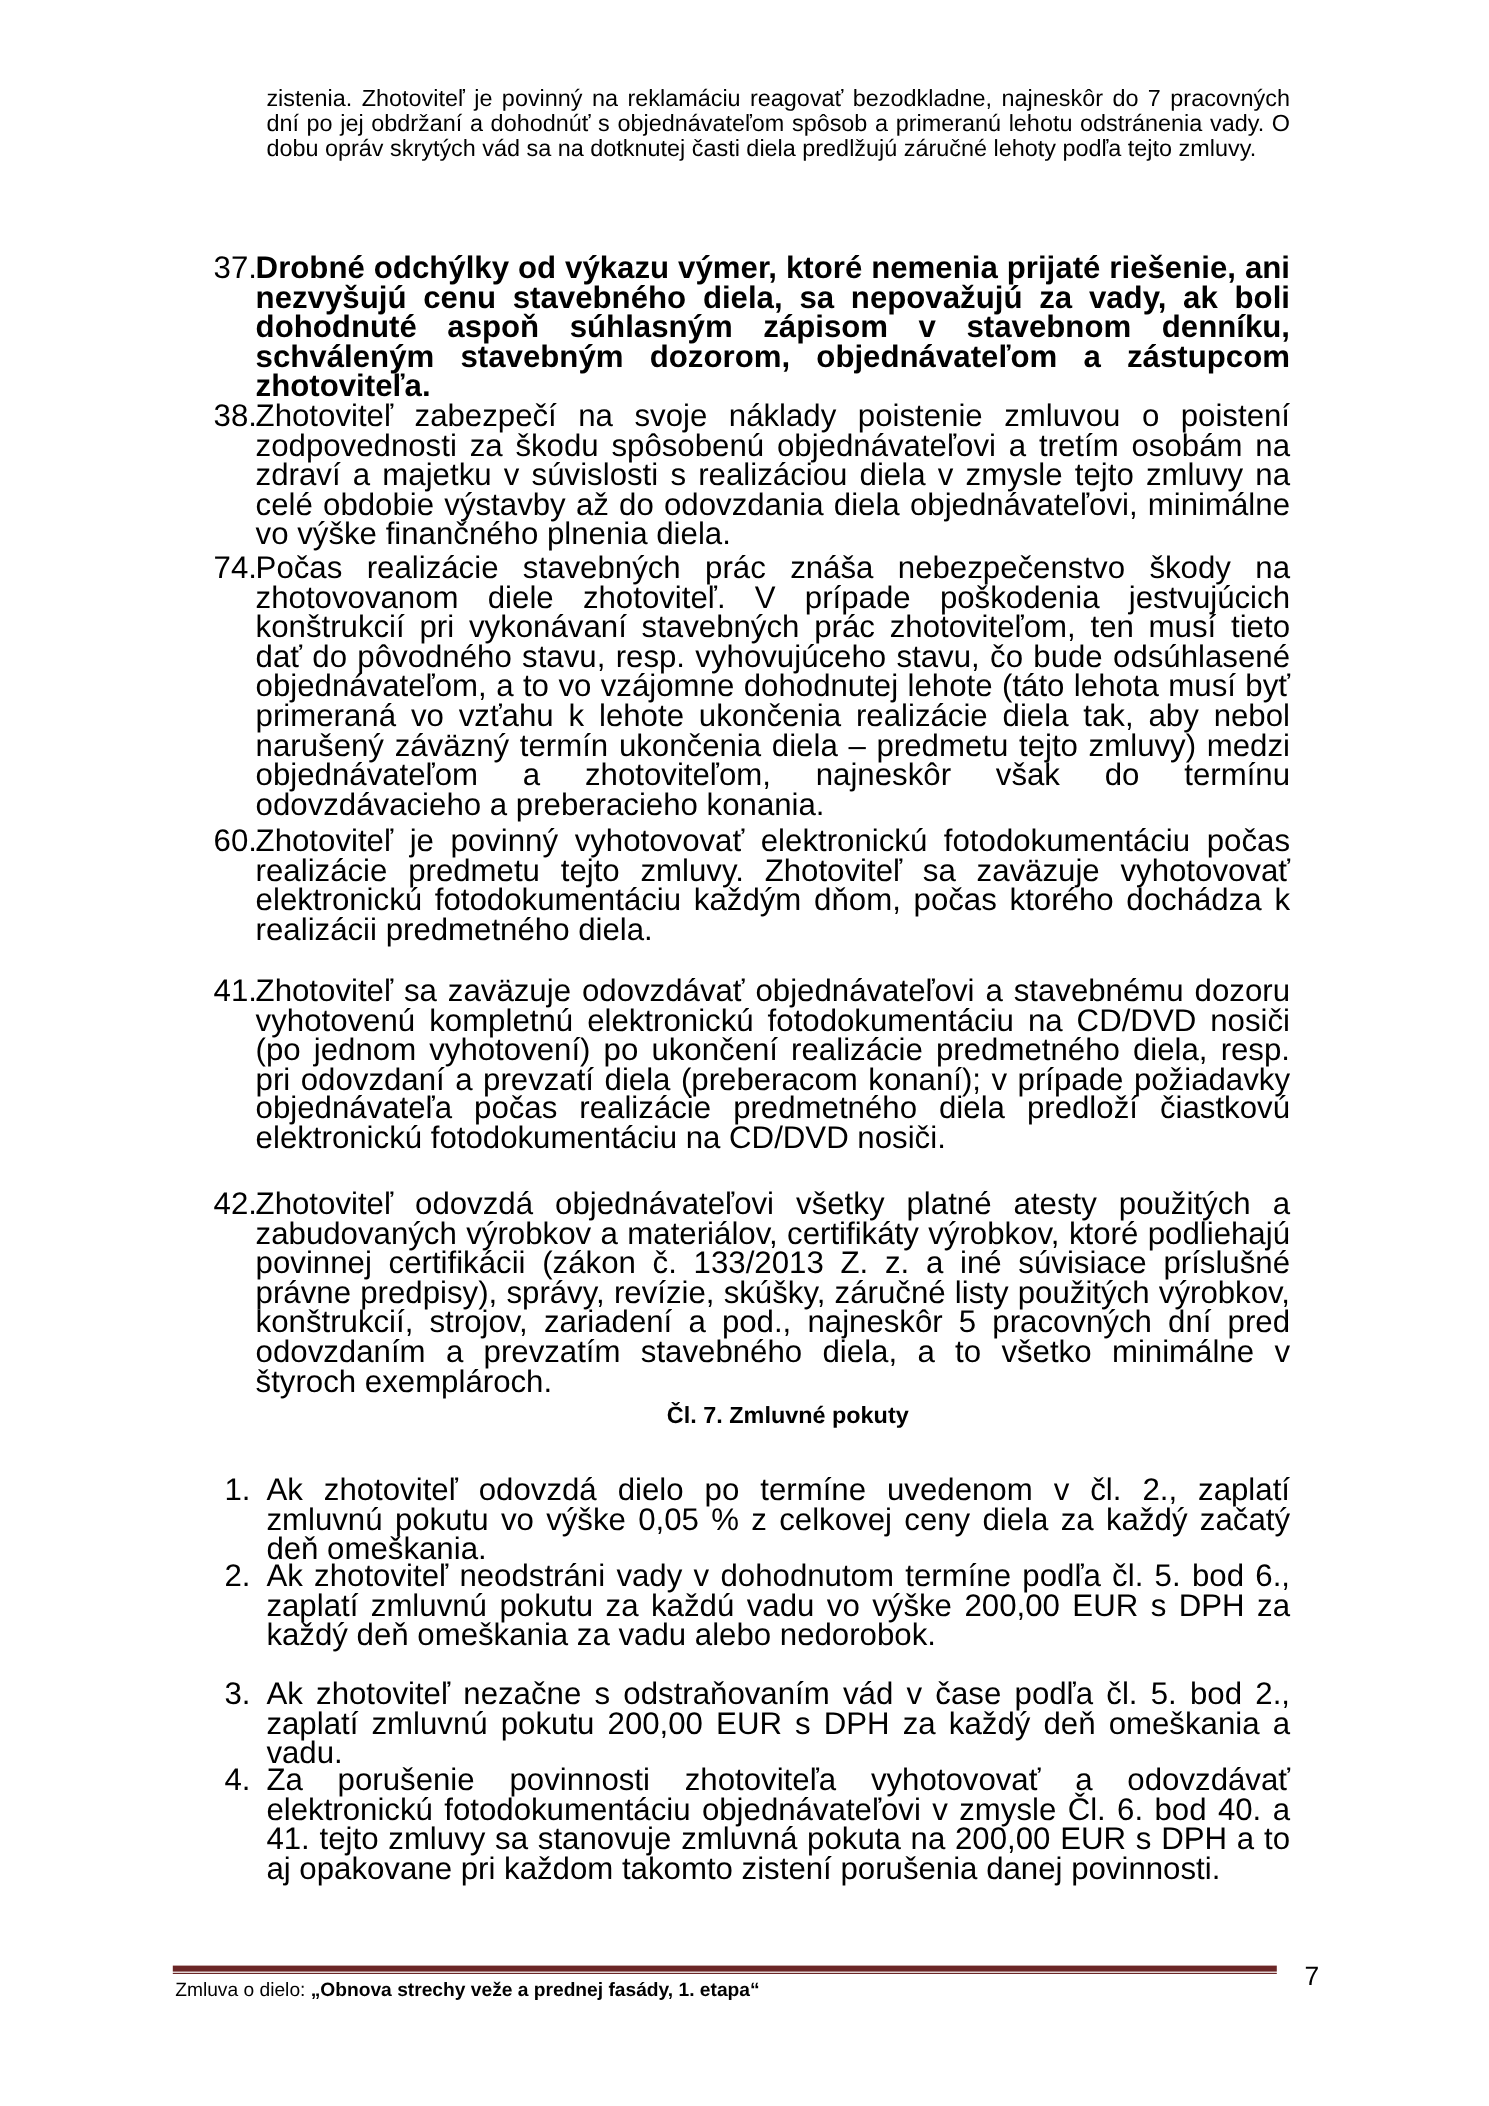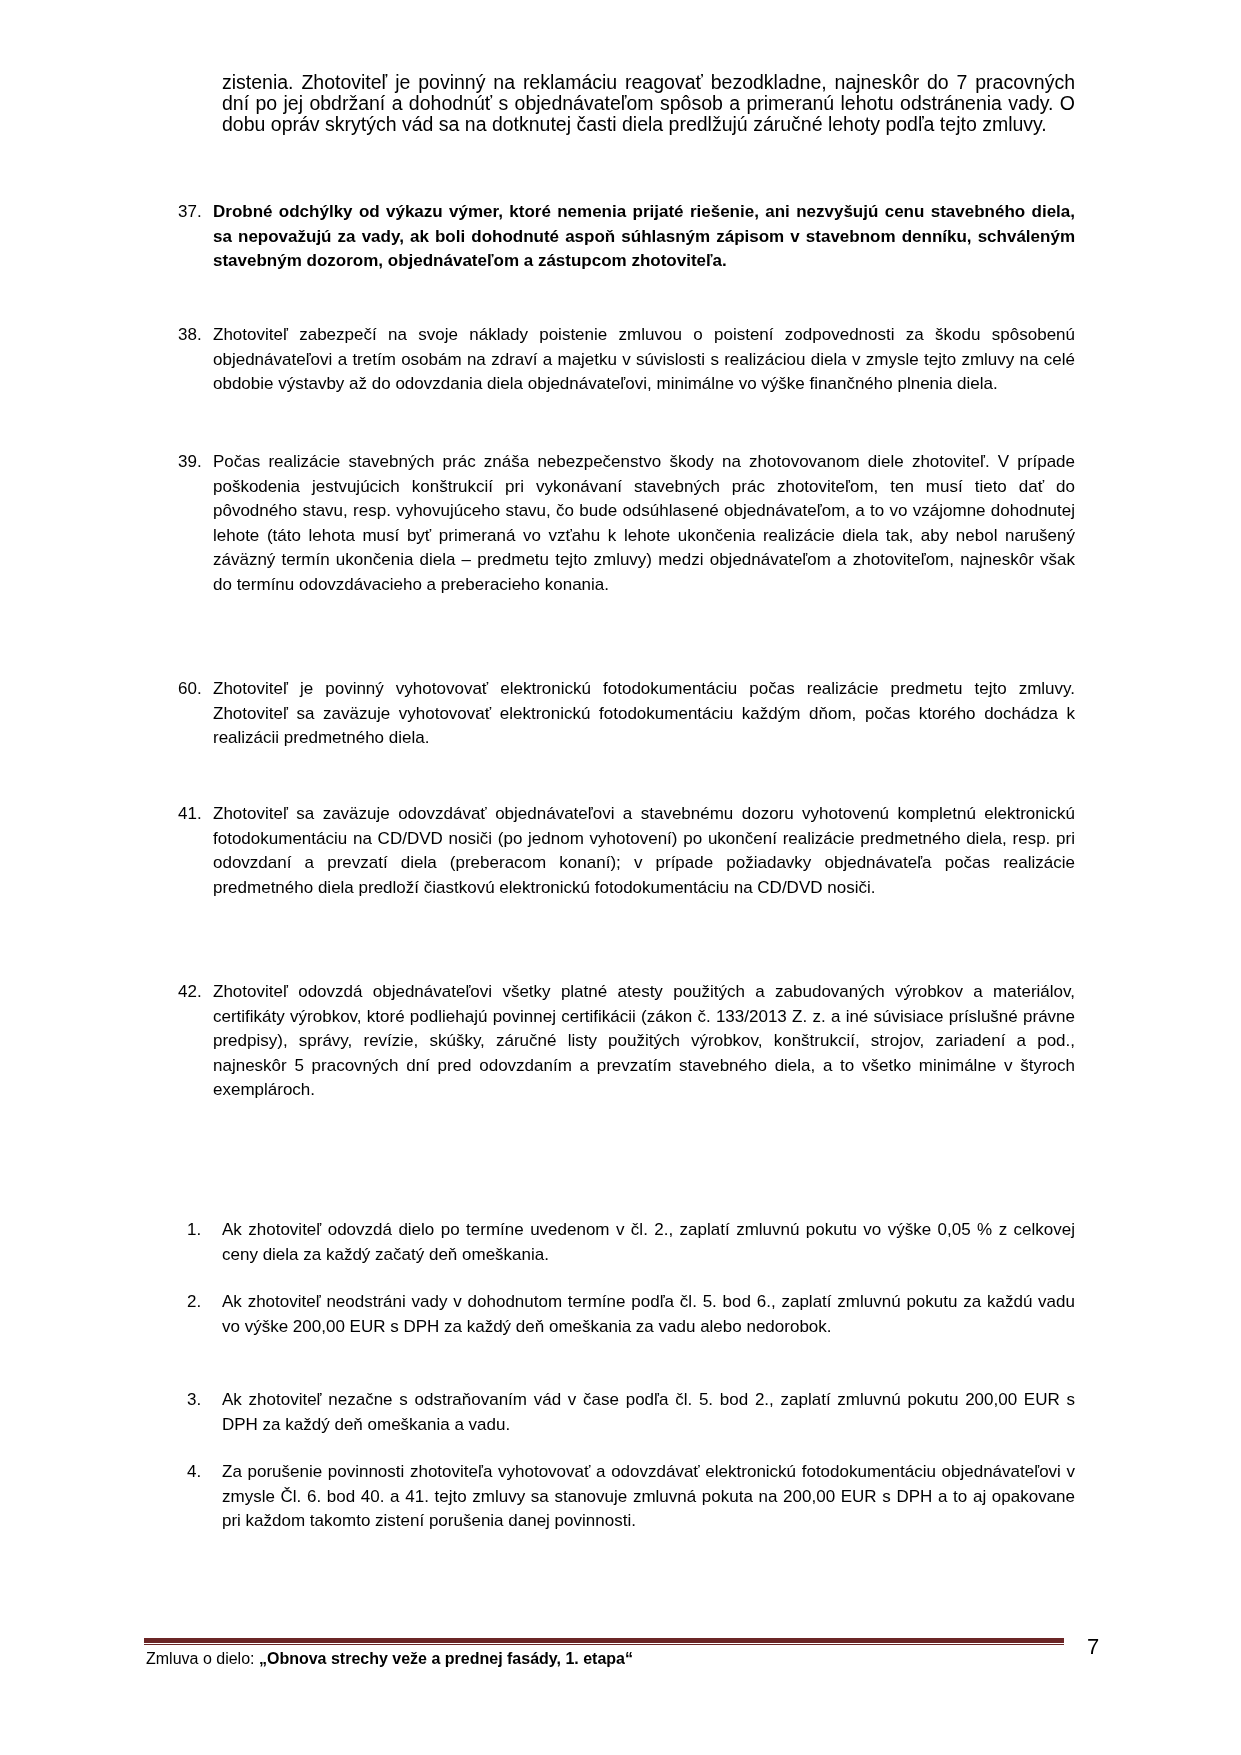--- a/index.html
+++ b/index.html
@@ -1,21 +1,21 @@
 <!DOCTYPE html>
 <html><head>
 <meta charset="utf-8">
 <style>
   html, body { margin: 0; padding: 0; background: #ffffff; }
   body { width: 1241px; height: 1755px; position: relative; overflow: hidden;
          font-family: "Liberation Sans", sans-serif; color: #000; }
   .page { position: absolute; left: 0; top: 0; width: 1241px; height: 1755px; }
   .para { position: absolute; font-size: 19.5px; line-height: 21px; text-align: justify; }
   .para .txt { display: block; }
-  .item { position: absolute; font-size: 17px; line-height: 24.6px; }
+  .item { position: absolute; font-size: 26px; line-height: 24.6px; margin-top: 11px; }
   .item .num { position: absolute; left: 0; top: 0; }
   .item .txt { display: block; text-align: justify; }
   .heading { position: absolute; left: 0; width: 1241px; text-align: center; top: 1168px;
              font-size: 19.5px; font-weight: bold; line-height: 24px; }
   .heading span { position: relative; left: 36px; }
   .footer-rule { position: absolute; left: 144px; top: 1638px; width: 920px; }
   .footer-rule .thick { height: 5px; background: #6b2626; }
   .footer-rule .thin { height: 1px; background: #6b2626; margin-top: 1px; }
   .footer-text { position: absolute; left: 146px; top: 1650px; font-size: 16px; line-height: 18px; }
   .footer-text b { font-weight: bold; }
@@ -34,39 +34,42 @@
     <span class="num">37.</span>
     <span class="txt" style="margin-left:35px;font-weight:bold;">Drobné odchýlky od výkazu výmer, ktoré nemenia prijaté riešenie, ani nezvyšujú cenu stavebného diela, sa nepovažujú za vady, ak boli dohodnuté aspoň súhlasným zápisom v stavebnom denníku, schváleným stavebným dozorom, objednávateľom a zástupcom zhotoviteľa.</span>
   </div>
 
   <div class="item" style="left:178px; top:323px; width:897px;">
     <span class="num">38.</span>
     <span class="txt" style="margin-left:35px;">Zhotoviteľ zabezpečí  na svoje náklady poistenie zmluvou o poistení zodpovednosti za škodu spôsobenú objednávateľovi a tretím osobám na zdraví a majetku v súvislosti s realizáciou diela v zmysle tejto zmluvy na celé obdobie výstavby až do odovzdania diela objednávateľovi, minimálne vo výške finančného plnenia diela.</span>
   </div>
 
   <div class="item" style="left:178px; top:450px; width:897px;">
-    <span class="num">39.</span>
+    <span class="num">74.</span>
     <span class="txt" style="margin-left:35px;">Počas realizácie stavebných prác znáša nebezpečenstvo škody na zhotovovanom diele zhotoviteľ. V prípade poškodenia jestvujúcich konštrukcií pri vykonávaní stavebných prác zhotoviteľom, ten musí tieto dať do pôvodného stavu, resp. vyhovujúceho stavu, čo bude odsúhlasené objednávateľom, a to vo vzájomne dohodnutej lehote (táto lehota musí byť primeraná vo vzťahu k lehote ukončenia realizácie diela tak, aby nebol narušený záväzný termín ukončenia diela – predmetu tejto zmluvy) medzi objednávateľom a zhotoviteľom, najneskôr však do termínu odovzdávacieho a preberacieho konania.</span>
   </div>
 
   <div class="item" style="left:178px; top:677px; width:897px;">
     <span class="num">60.</span>
     <span class="txt" style="margin-left:35px;">Zhotoviteľ je povinný vyhotovovať elektronickú fotodokumentáciu počas realizácie predmetu tejto zmluvy. Zhotoviteľ sa zaväzuje vyhotovovať elektronickú fotodokumentáciu každým dňom, počas ktorého dochádza k realizácii predmetného diela.</span>
   </div>
 
   <div class="item" style="left:178px; top:802px; width:897px;">
     <span class="num">41.</span>
     <span class="txt" style="margin-left:35px;">Zhotoviteľ sa zaväzuje odovzdávať objednávateľovi a stavebnému dozoru vyhotovenú kompletnú elektronickú fotodokumentáciu na CD/DVD nosiči (po jednom vyhotovení) po ukončení realizácie predmetného diela, resp. pri odovzdaní a prevzatí diela (preberacom konaní); v prípade požiadavky objednávateľa počas realizácie predmetného diela predloží čiastkovú elektronickú fotodokumentáciu na CD/DVD nosiči.</span>
   </div>
 
   <div class="item" style="left:178px; top:980px; width:897px;">
     <span class="num">42.</span>
     <span class="txt" style="margin-left:35px;">Zhotoviteľ odovzdá objednávateľovi všetky platné atesty použitých a zabudovaných výrobkov a materiálov, certifikáty výrobkov, ktoré podliehajú povinnej certifikácii (zákon č. 133/2013 Z. z. a iné súvisiace príslušné právne predpisy), správy, revízie, skúšky, záručné listy použitých výrobkov, konštrukcií, strojov, zariadení a pod., najneskôr 5 pracovných dní pred odovzdaním a prevzatím stavebného diela, a to všetko minimálne v štyroch exemplároch.</span>
   </div>
 
+  <div class="heading">
+    <span>Čl. 7. Zmluvné pokuty</span>
+  </div>
 
   <div class="item" style="left:187px; top:1218px; width:888px;">
     <span class="num">1.</span>
     <span class="txt" style="margin-left:35px;">Ak zhotoviteľ odovzdá  dielo  po termíne uvedenom v čl. 2., zaplatí zmluvnú pokutu vo výške 0,05 % z celkovej ceny diela za každý začatý deň omeškania.</span>
   </div>
 
   <div class="item" style="left:187px; top:1290px; width:888px;">
     <span class="num">2.</span>
     <span class="txt" style="margin-left:35px;">Ak zhotoviteľ neodstráni vady v dohodnutom termíne podľa čl. 5. bod 6., zaplatí zmluvnú pokutu za každú vadu vo výške 200,00 EUR s DPH za každý deň omeškania za vadu alebo nedorobok.</span>
   </div>

